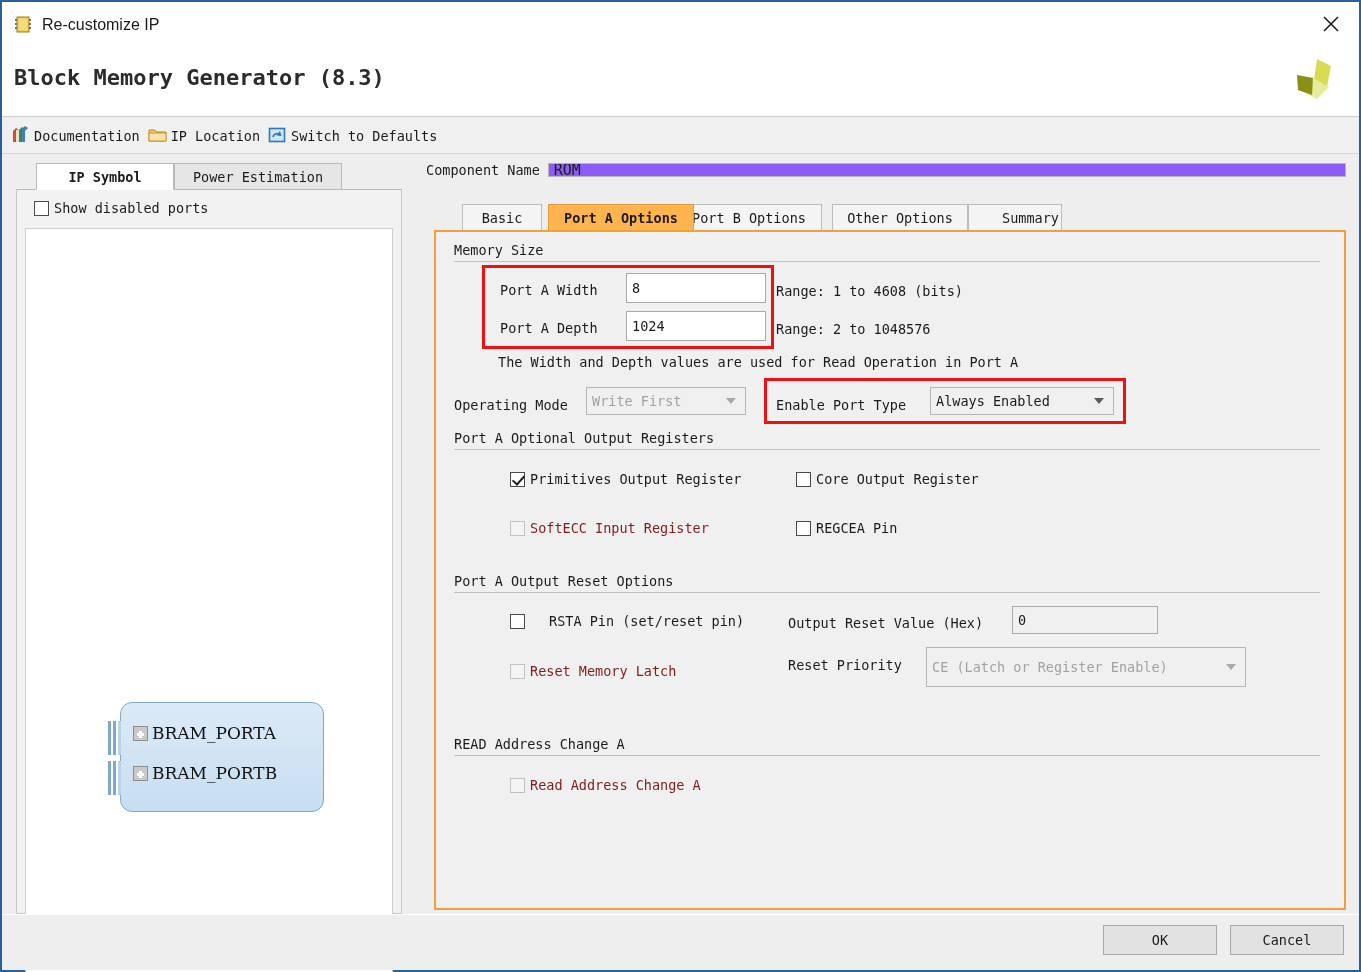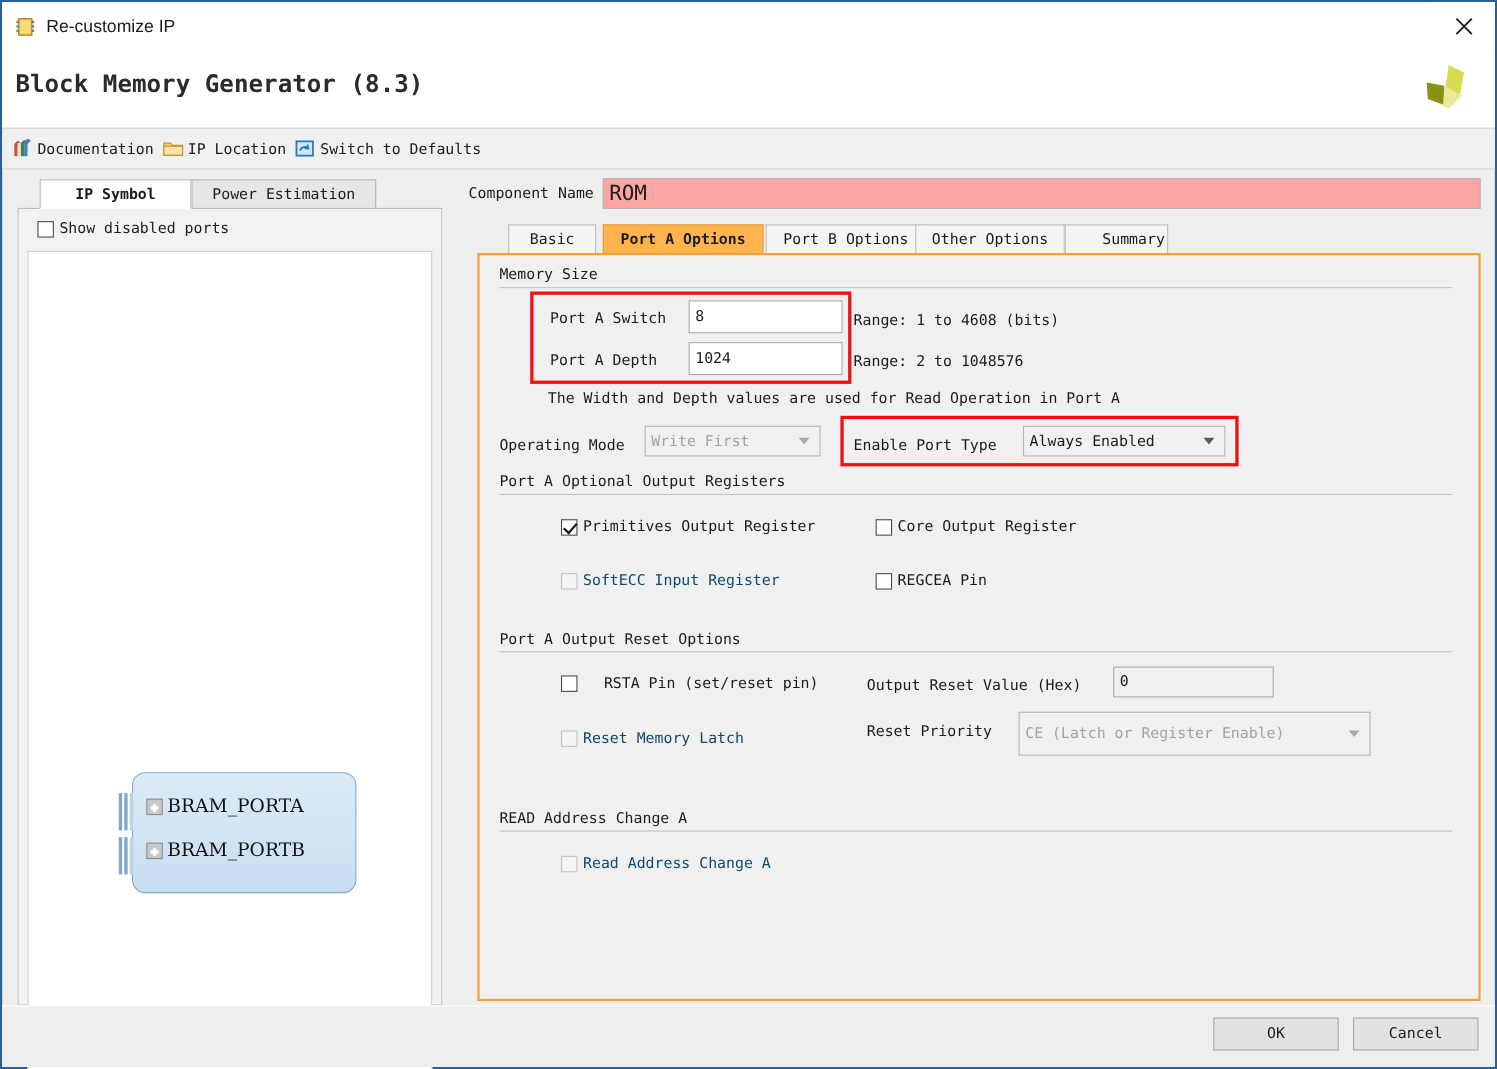--- a/index.html
+++ b/index.html
@@ -128,23 +128,23 @@
     font-family: "DejaVu Serif", serif; font-size: 17px; color: #111; margin-left: 4px;
   }
 
   
   .rightpanel { position: absolute; left: 424px; top: 160px; width: 920px; height: 752px; }
   .compname-row { position: absolute; left: 0; top: 0; display: flex; align-items: center; width: 920px; }
   .compname-label {
     font-family: "DejaVu Sans Mono", monospace; font-size: 13.5px; color: #1b1b1b;
   }
   .compname-input {
-    margin-left: 8px; flex: 1; height: 28px;
-    background: #fca5a5; border: 1px solid #b5b5b5;
-    font-family: "DejaVu Sans Mono", monospace; font-size: 19px; color: #1b1b1b;
+    margin-left: 8px; flex: 1; height: 14px;
+    background: #8b5cf6; border: 1px solid #b5b5b5;
+    font-family: "DejaVu Sans Mono", monospace; font-size: 15px; color: #1b1b1b;
     padding: 0 5px; outline: none;
   }
 
   .rtabstrip { position: absolute; left: 22px; top: 40px; height: 28px; width: 898px; }
   .rtab {
     position: absolute; bottom: 0; height: 26px;
     display: flex; align-items: center; justify-content: center;
     font-family: "DejaVu Sans Mono", monospace; font-size: 13.5px; color: #1b1b1b;
     border: 1px solid #bdbdbd; border-bottom: none;
     background: #f4f4f4; padding: 0 9px; cursor: pointer;
@@ -202,21 +202,21 @@
   .cbox.dis { border-color: #c2c2c2; background: #f4f4f4; }
   .cbox.checked:after {
     content: ""; position: absolute; left: 4px; top: 0px;
     width: 5px; height: 10px; border: solid #1b1b1b;
     border-width: 0 2px 2px 0; transform: rotate(42deg);
   }
   .cbrow .cb-label {
     font-family: "DejaVu Sans Mono", monospace; font-size: 13.5px;
     color: #1b1b1b; margin-left: 5px; white-space: nowrap;
   }
-  .cbrow.dis .cb-label { color: #0c4a6e; }
+  .cbrow.dis .cb-label { color: #7f1d1d; }
 
   .redbox { position: absolute; border: 3px solid #ee1111; pointer-events: none; }
 
   
   .footer {
     position: absolute; left: 0; bottom: 0; right: 0; height: 56px;
     background: #eeeeee; border-top: 1px solid #ffffff;
   }
   .btn {
     position: absolute; top: 10px; height: 30px; width: 114px;
@@ -345,37 +345,37 @@
       <input class="compname-input" type="text" value="ROM" style="">
     </div>
 
     <div class="rtabstrip">
       <div class="rtab" style="left:14px; width:80px;">
         <span>Basic</span>
       </div>
       <div class="rtab active" style="left:100px; width:146px;">
         <span>Port A Options</span>
       </div>
-      <div class="rtab" style="left:248px; width:146px;justify-content:center;">
+      <div class="rtab" style="left:228px; width:146px;justify-content:center;">
         <span>Port B Options</span>
       </div>
       <div class="rtab" style="left:384px; width:136px;">
         <span>Other Options</span>
       </div>
       <div class="rtab" style="left:520px; width:94px;padding-left:40px;">
         <span>Summary</span>
       </div>
     </div>
 
     <div class="tabpanel">
 
       <div class="section-head" style="left:18px; top:10px;">Memory Size</div>
       <div class="section-rule" style="left:18px; top:29px; width:866px;"></div>
 
-      <div class="lbl" style="left:64px; top:50px;">Port A Switch</div>
+      <div class="lbl" style="left:64px; top:50px;">Port A Width</div>
       <input class="txtinput" style="left: 190px; top: 41px; width: 140px; height: 30px;" type="text" value="8">
       <div class="lbl" style="left:340px; top:51px;">Range: 1 to 4608 (bits)</div>
 
       <div class="lbl" style="left:64px; top:88px;">Port A Depth</div>
       <input class="txtinput" style="left: 190px; top: 79px; width: 140px; height: 30px;" type="text" value="1024">
       <div class="lbl" style="left:340px; top:89px;">Range: 2 to 1048576</div>
 
       <div class="redbox" style="left:46px; top:33px; width:292px; height:84px;"></div>
 
       <div class="lbl" style="left:62px; top:122px;">The Width and Depth values are used for Read Operation in Port A</div>

